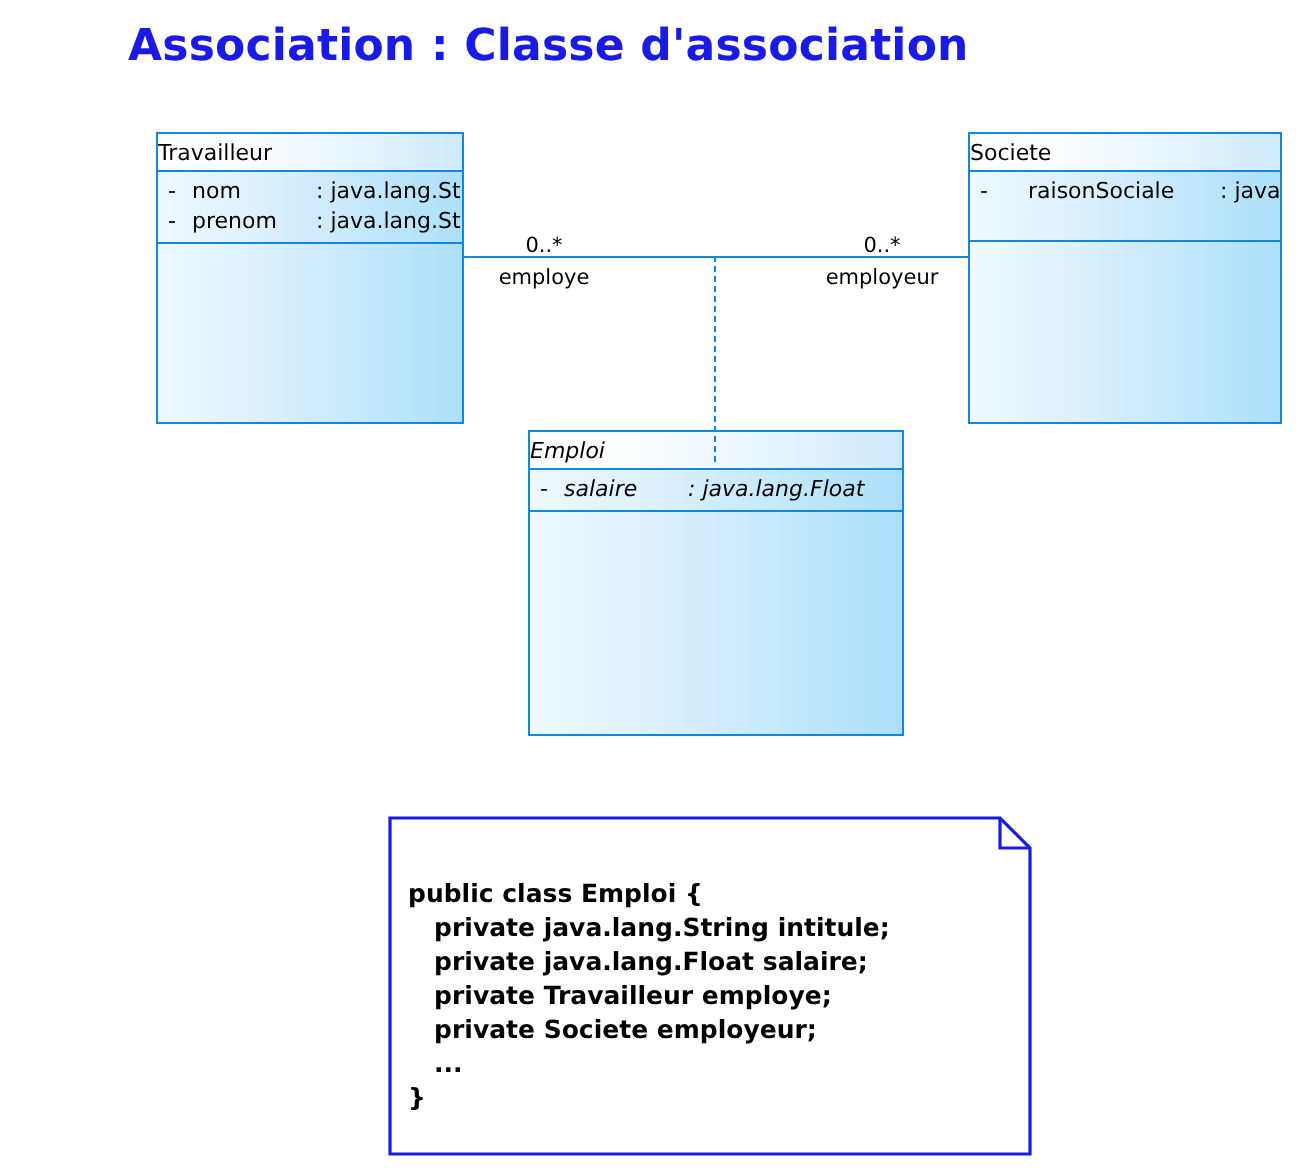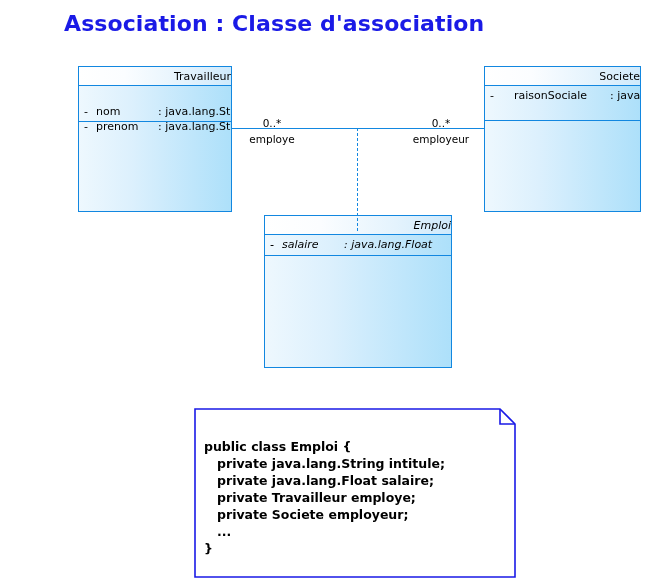--- a/index.html
+++ b/index.html
@@ -39,21 +39,21 @@
   .uml-class {
     position: absolute;
     border: 1.5px solid #1287e0;
     box-sizing: border-box;
     background: linear-gradient(to right, #eef8fe 0%, #dcf0fd 35%, #bfe6fb 75%, #ade0fa 100%);
     overflow: hidden;
   }
   .uml-class-header {
     height: 19px;
     line-height: 19px;
-    text-align: right;
+    text-align: left;
     font-size: 11px;
     color: #000000;
     border-bottom: 1.5px solid #1287e0;
     background: linear-gradient(to right, #ffffff 0%, #fbfdff 30%, #e4f3fd 70%, #cfeafc 100%);
     box-sizing: border-box;
     white-space: nowrap;
   }
   .uml-attr-compartment {
     border-bottom: 1.5px solid #1287e0;
     box-sizing: border-box;
@@ -76,21 +76,21 @@
     display: inline-block;
   }
   .uml-attr .atype {
     display: inline-block;
   }
   .uml-ops-compartment {
     
   }
 
   
-  #class-travailleur .aname { width: 62px; margin-top: 16px; }
+  #class-travailleur .aname { width: 62px; }
   #class-societe    .aname { width: 96px; margin-left: 12px; }
   #class-emploi     .aname { width: 62px; }
 
   
   .line-h {
     position: absolute;
     height: 0;
     border-top: 1.5px solid #1287e0;
   }
   .line-v {

